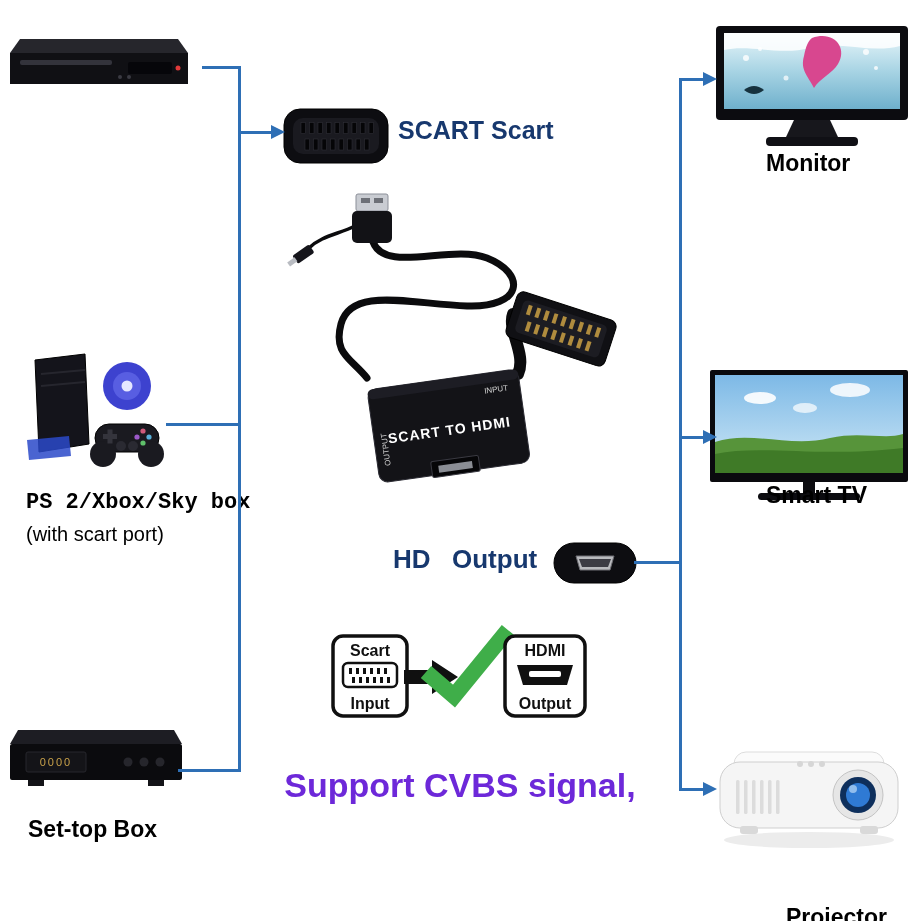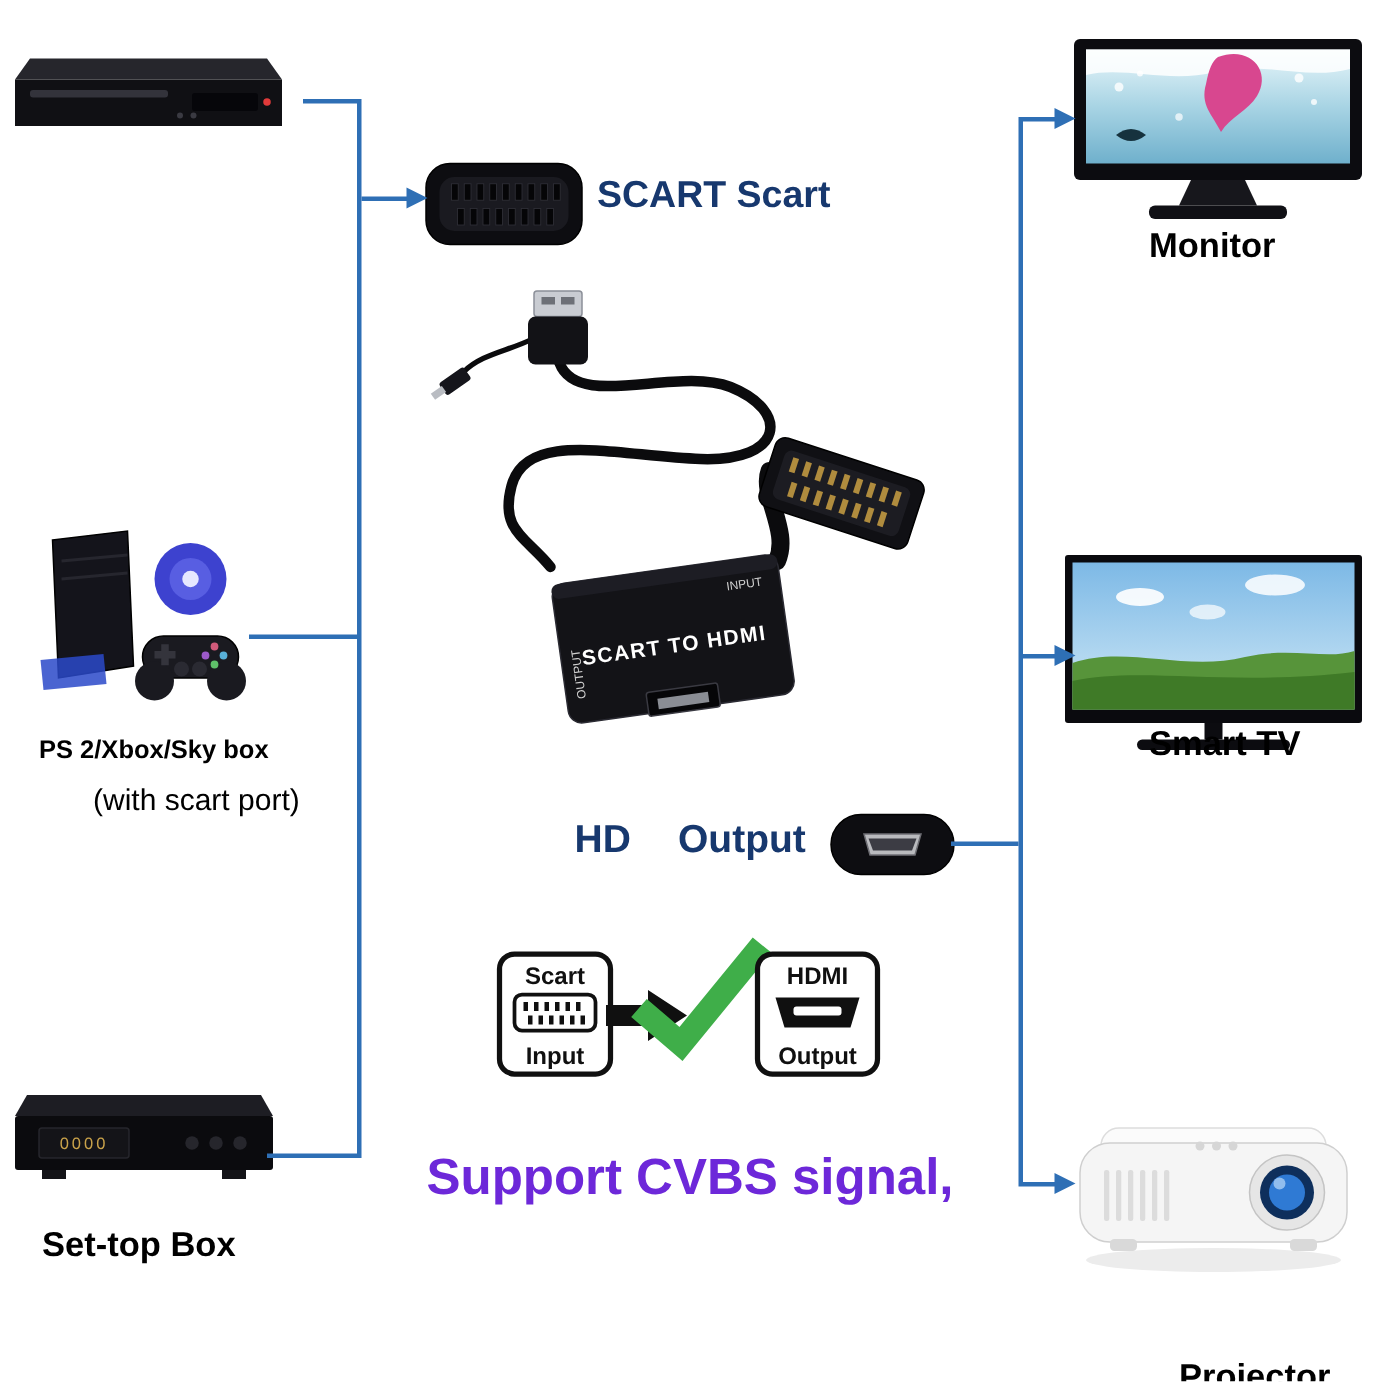--- a/index.html
+++ b/index.html
@@ -1,21 +1,21 @@
 <!DOCTYPE html>
 <html style="--wire: #2e6fb5; --navy: #17386e; --check: #3fae49;"><head>
 <meta charset="utf-8">
 <style>
   html,body{margin:0;padding:0;background:#fff;}
   .canvas{position:relative;width:921px;height:921px;background:#ffffff;overflow:hidden;
           font-family:"Liberation Sans", sans-serif;}
   .abs{position:absolute;}
   .label{position:absolute;color:#000;font-size:23px;font-weight:700;white-space:nowrap;}
-  .label.mid{font-size:17px;}
-  .sublabel{position:absolute;color:#000;font-size:20px;font-weight:400;white-space:nowrap;margin-left:36px;}
+  .label.mid{font-size:22px;font-family:Liberation Mono, monospace;}
+  .sublabel{position:absolute;color:#000;font-size:20px;font-weight:400;white-space:nowrap;}
   .navy{position:absolute;color:var(--navy);font-size:26px;font-weight:700;white-space:nowrap;}
   .wire{position:absolute;background:var(--wire);}
   .arrow-right{position:absolute;width:0;height:0;border-top:7px solid transparent;
                border-bottom:7px solid transparent;border-left:14px solid var(--wire);}
   .support{position:absolute;left:185px;width:550px;text-align:center;color:#6d28d9;
            font-size:34px;font-weight:600;white-space:nowrap;}
   .check{stroke:var(--check);}
   svg text{font-family:"Liberation Sans", sans-serif;}
 </style>
 </head>
@@ -199,21 +199,21 @@
       <rect x="0" y="0" width="152" height="94" rx="9" fill="#131317" stroke="#2b2b33"></rect>
       <rect x="0" y="0" width="152" height="10" rx="5" fill="#1d1d24"></rect>
       <text x="76" y="56" text-anchor="middle" font-size="14" font-weight="700" fill="#ffffff" letter-spacing="1">SCART TO HDMI</text>
       <text x="13" y="78" font-size="8" fill="#cfcfcf" transform="rotate(-90 13 78)">OUTPUT</text>
       <text x="116" y="20" font-size="8" fill="#cfcfcf">INPUT</text>
       <rect x="53" y="80" width="48" height="16" rx="2" fill="#060608" stroke="#3a3a42"></rect>
       <rect x="60" y="85" width="34" height="7" fill="#8a8d94"></rect>
     </g>
   </svg>
 
-  <div class="navy" style="left:383px;top:544px">HD</div>
+  <div class="navy" style="left:393px;top:544px">HD</div>
   <div class="navy" style="left:452px;top:544px">Output</div>
   <svg class="abs" style="left:552px;top:537px" width="86" height="52" viewBox="0 0 86 52">
     <rect x="2" y="6" width="82" height="40" rx="20" fill="#0d0d11" stroke="#000"></rect>
     <polygon points="24,19 62,19 58,33 28,33" fill="#b9babe" stroke="#6e6e74"></polygon>
     <polygon points="27,22 59,22 56,30 30,30" fill="#3c3c44"></polygon>
   </svg>
 
   <svg class="abs" style="left:330px;top:633px" width="80" height="86" viewBox="0 0 80 86">
     <rect x="3" y="3" width="74" height="80" rx="10" fill="#fff" stroke="#101010" stroke-width="3.5"></rect>
     <text x="40" y="23" font-size="16" font-weight="600" fill="#101010" text-anchor="middle">Scart</text>

